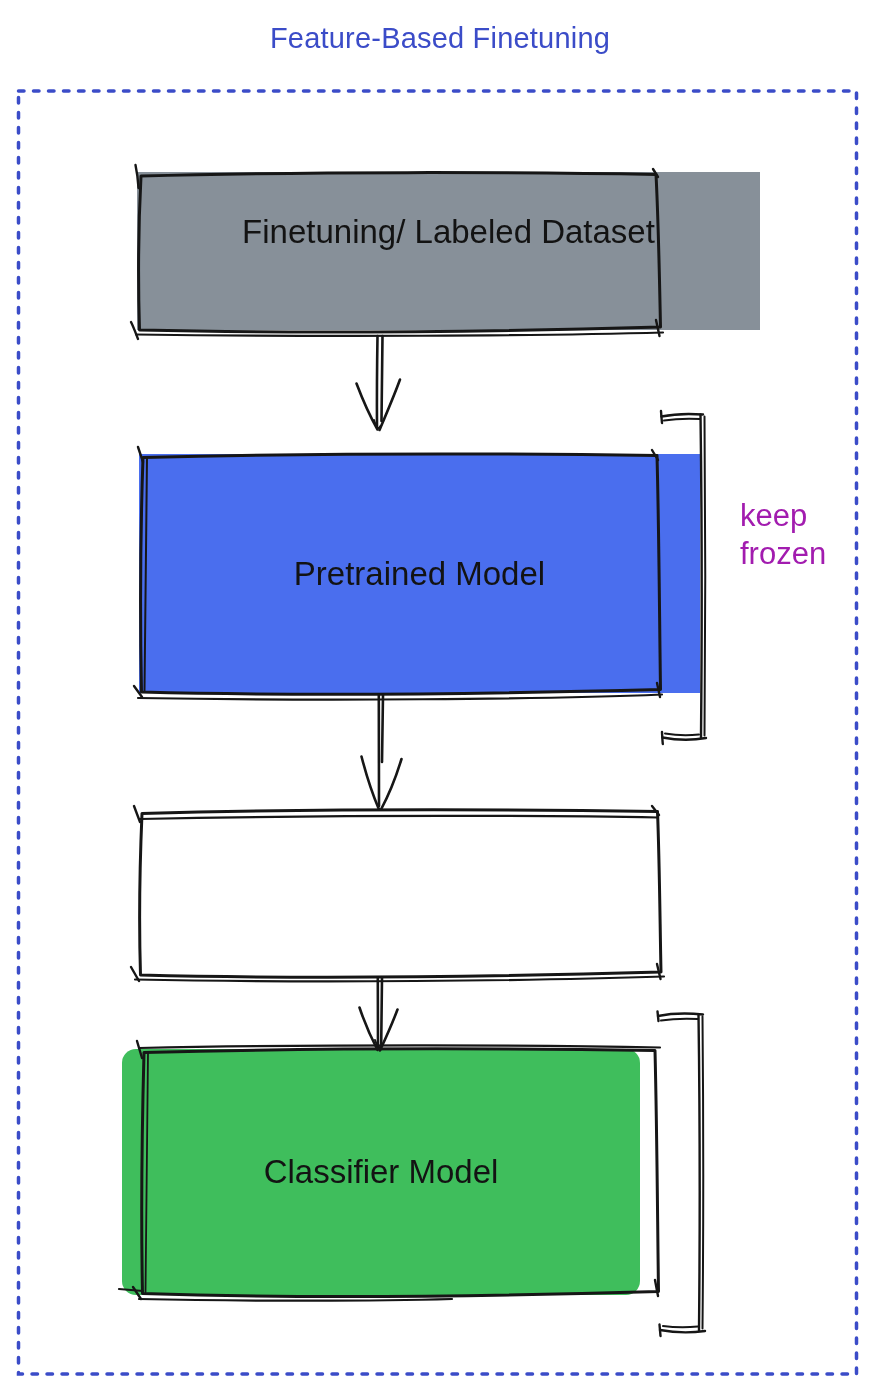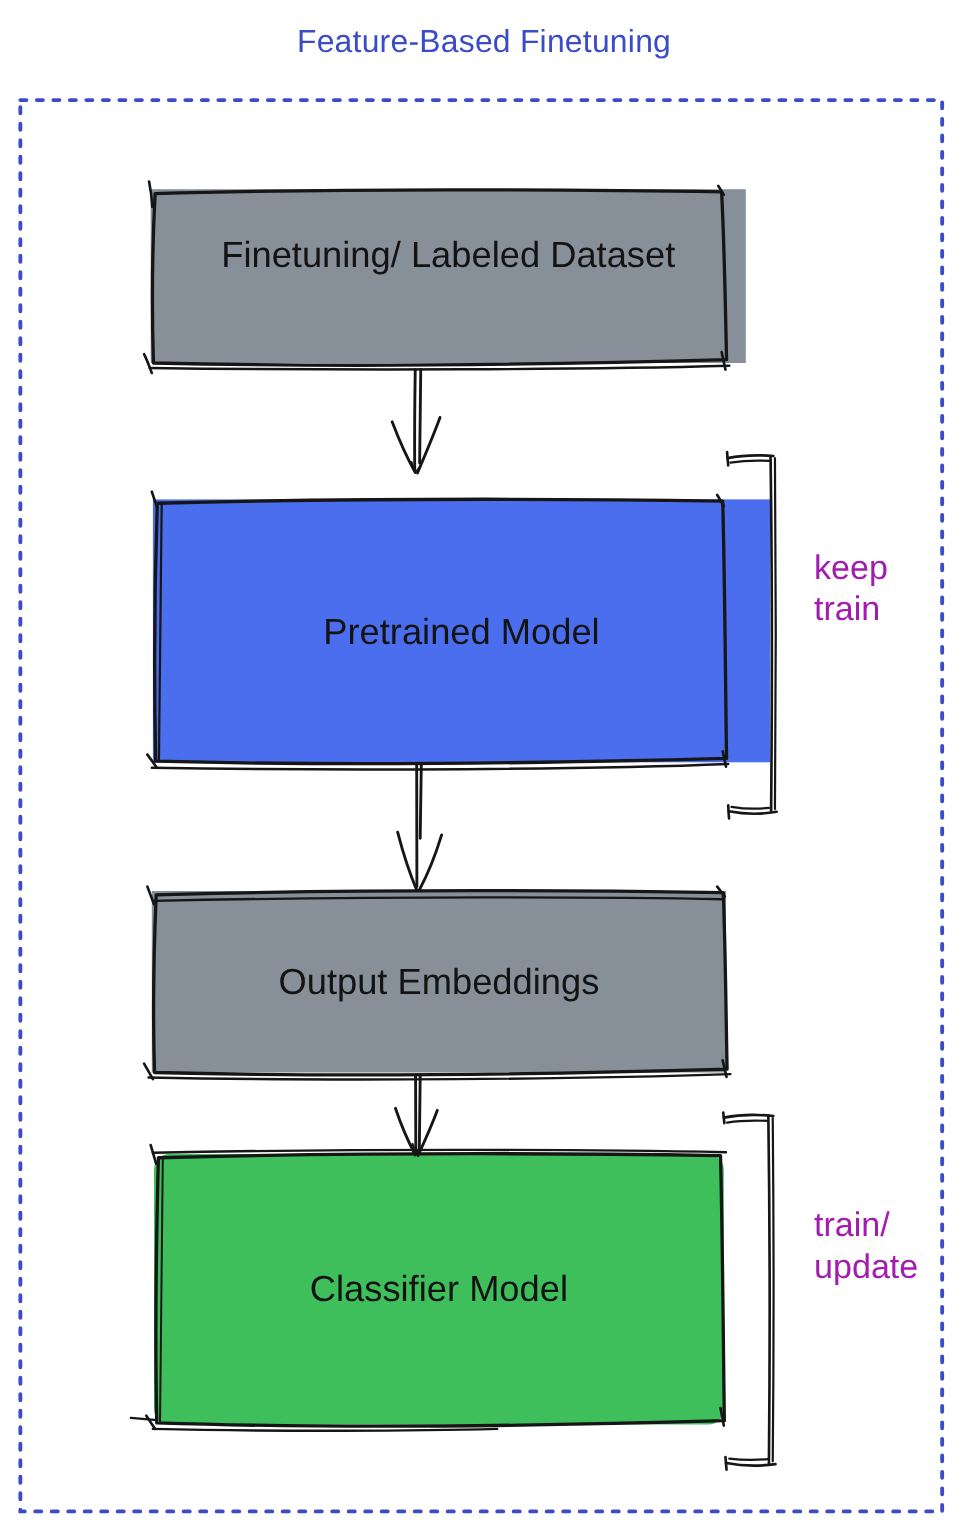--- a/index.html
+++ b/index.html
@@ -39,25 +39,25 @@
     display: flex;
     align-items: center;
     justify-content: center;
     z-index: 1;
   }
   .node .label {
     font-size: 33px;
     color: #131313;
     white-space: nowrap;
   }
-  .node-dataset     { left: 137px; top: 172px;  width: 541px; height: 158px; }
+  .node-dataset     { left: 137px; top: 172px;  width: 623px; height: 158px; }
   .node-dataset .label { padding-bottom: 38px; }
   .node-pretrained  { left: 139px; top: 454px;  width: 561px; height: 239px; }
   .node-embeddings  { left: 138px; top: 810px;  width: 522px; height: 165px; }
-  .node-classifier  { left: 140px; top: 1049px; width: 518px; height: 246px; border-radius: 14px; }
+  .node-classifier  { left: 122px; top: 1049px; width: 518px; height: 246px; border-radius: 14px; }
   .annotation {
     position: absolute;
     font-size: 31px;
     line-height: 38px;
     color: #a21caf;
     z-index: 2;
     white-space: nowrap;
   }
   .annotation-frozen { left: 740px; top: 497px; }
   .annotation-train  { left: 740px; top: 1095px; }
@@ -71,37 +71,30 @@
   <div class="title" style="color: rgb(59, 76, 200);">Feature-Based Finetuning</div>
 
   <div class="node node-dataset" style="background-color: rgb(135, 144, 153);">
     <span class="label">Finetuning/ Labeled Dataset</span>
   </div>
 
   <div class="node node-pretrained" style="background-color: rgb(74, 110, 238);">
     <span class="label">Pretrained Model</span>
   </div>
 
-  <div class="node node-embeddings" style="background-color: rgb(135, 144, 153);">
-    <span class="label">Output Embeddings</span>
-  </div>
 
   <div class="node node-classifier" style="background-color: rgb(63, 190, 92);">
     <span class="label">Classifier Model</span>
   </div>
 
   <div class="annotation annotation-frozen">
     <span>keep</span>
-    <span>train</span>
+    <span>frozen</span>
   </div>
 
-  <div class="annotation annotation-train">
-    <span>train/</span>
-    <span>update</span>
-  </div>
 
   <svg class="sketch-svg" viewBox="0 0 880 1393">
 
     <rect x="18.5" y="91" width="838" height="1283" fill="none" stroke-width="3.5" stroke-linecap="round" stroke-dasharray="5.5 9.5" stroke="#3B4CC8"></rect>
 
     <g fill="none" stroke-width="3" stroke-linecap="round" stroke-linejoin="round" stroke="#161616">
 
       <g>
         <path d="M 141,176 C 300,171.5 520,172 656,174.5 C 658.5,222 659.5,280 660.5,327 C 480,332 290,333.5 139.5,330 C 138,282 138.5,224 141,176 Z"></path>
         <path d="M 135.5,165 C 137,172 138,180 138.5,188" stroke-width="2.4"></path>

